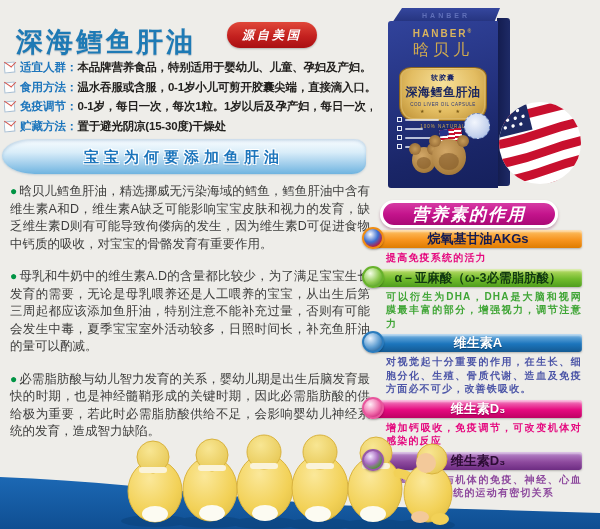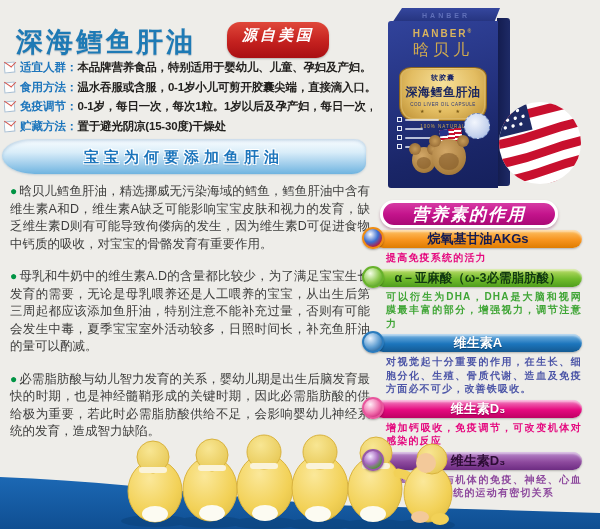--- a/index.html
+++ b/index.html
@@ -10,24 +10,24 @@
     font-family:Liberation Sans, sans-serif;
   }
 
   
   .main-title {
     position:absolute; left:16px; top:24px;
     font-size:27px; font-weight:bold; letter-spacing:3px;
     color:#1e7ab5; text-shadow:0 1px 1px rgba(0,40,80,.25);
   }
   .origin-badge {
-    position:absolute; left:227px; top:22px; height:36px; padding:0 15px;
+    position:absolute; left:227px; top:22px; height:26px; padding:0 15px;
     background:linear-gradient(180deg,#e0483a 0%,#c4211f 55%,#a90f12 100%);
     border-radius:13px; color:#fff; font-weight:bold; font-style:italic;
-    font-size:15px; letter-spacing:3px; line-height:26px;
+    font-size:12px; letter-spacing:3px; line-height:26px;
     box-shadow:0 1px 2px rgba(0,0,0,.25);
   }
 
   
   .info-list { position:absolute; left:4px; top:60px; width:368px; }
   .info-row { display:flex; align-items:flex-start; margin-bottom:4.5px; white-space:nowrap; overflow:hidden; }
   .checkbox {
     flex:0 0 auto; width:11px; height:11px; margin:2px 5px 0 0;
     border:1.5px solid #a7bed2; background:#fdfdfc; position:relative;
     transform:rotate(-5deg);
@@ -127,21 +127,21 @@
   .nutri-header {
     width:178px; height:28px; margin:0 0 2px 16px;
     background:linear-gradient(180deg,#d63ba4 0%,#c4148c 50%,#a90875 100%);
     border:3px solid #fff; border-radius:17px;
     color:#fff; font-weight:bold; font-style:italic; font-size:17px;
     letter-spacing:2px; text-align:center; line-height:23px;
     box-shadow:0 2px 3px rgba(120,30,90,.35);
   }
   .nutri-item { position:relative; padding-left:10px; }
   .bar {
-    height:18px; border-radius:9px; margin-right:2px;
+    height:18px; border-radius:3px; margin-right:2px;
     text-align:center; font-size:13px; font-weight:bold; line-height:18px;
     box-shadow:0 1px 2px rgba(0,0,0,.25), inset 0 2px 2px rgba(255,255,255,.5);
   }
   .sphere {
     position:absolute; left:-2px; top:-3px; width:22px; height:22px; border-radius:50%; z-index:2;
     box-shadow:0 1px 2px rgba(0,0,0,.3);
   }
   .desc {
     margin:3px 2px 4px 12px; font-size:10px; font-weight:bold;
     line-height:13.5px; letter-spacing:1.2px; text-align:justify;

